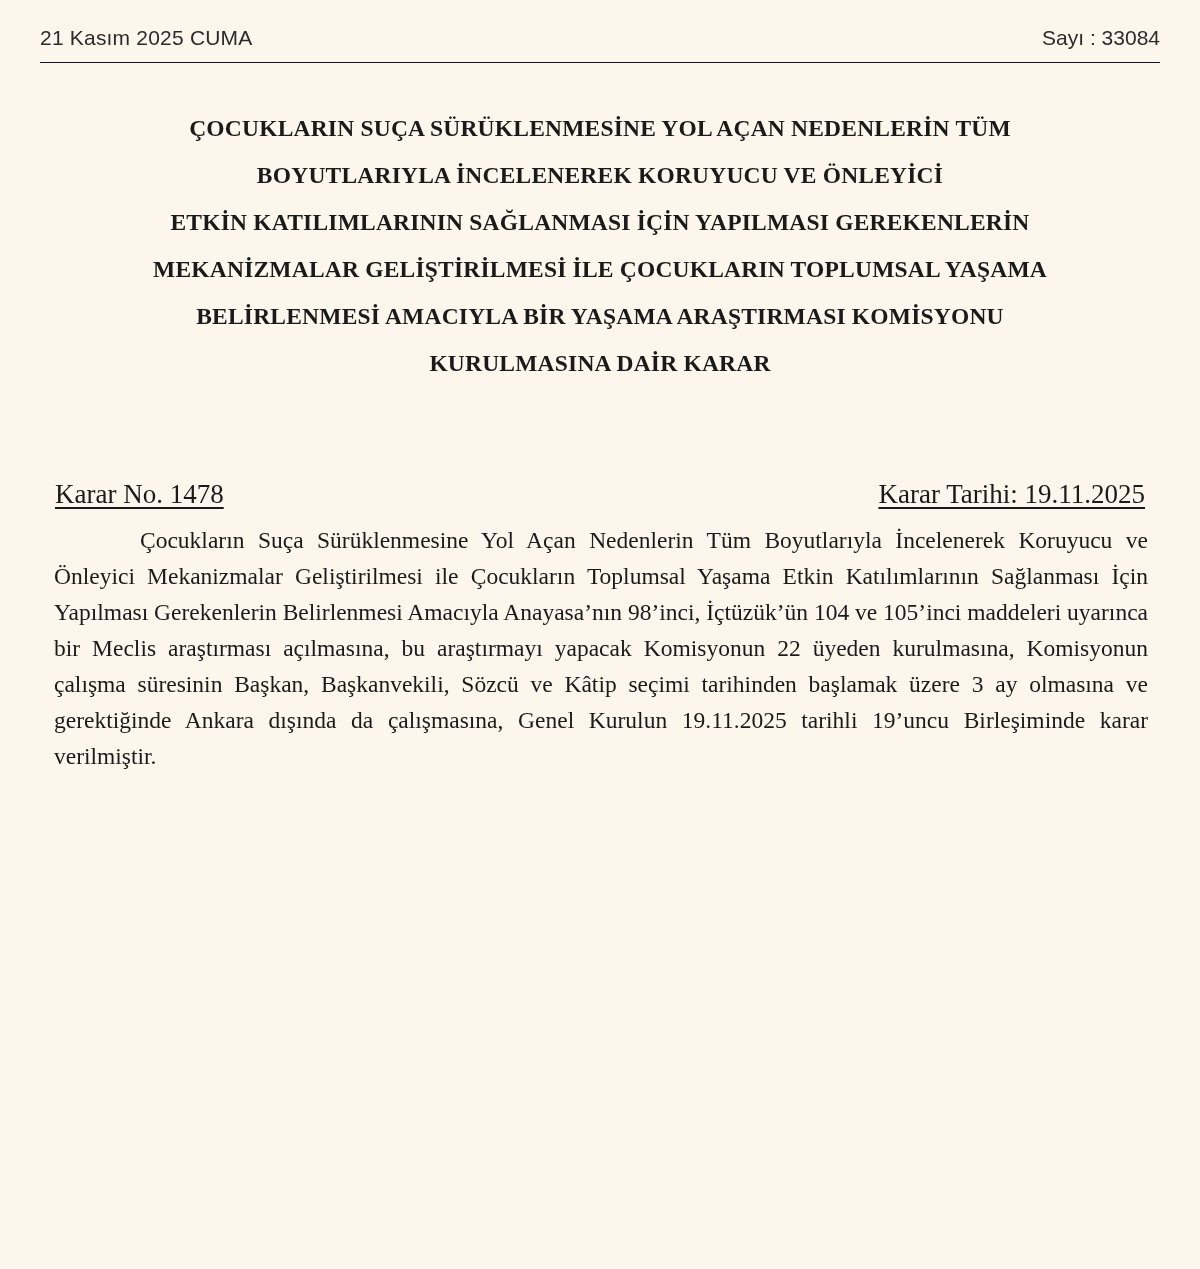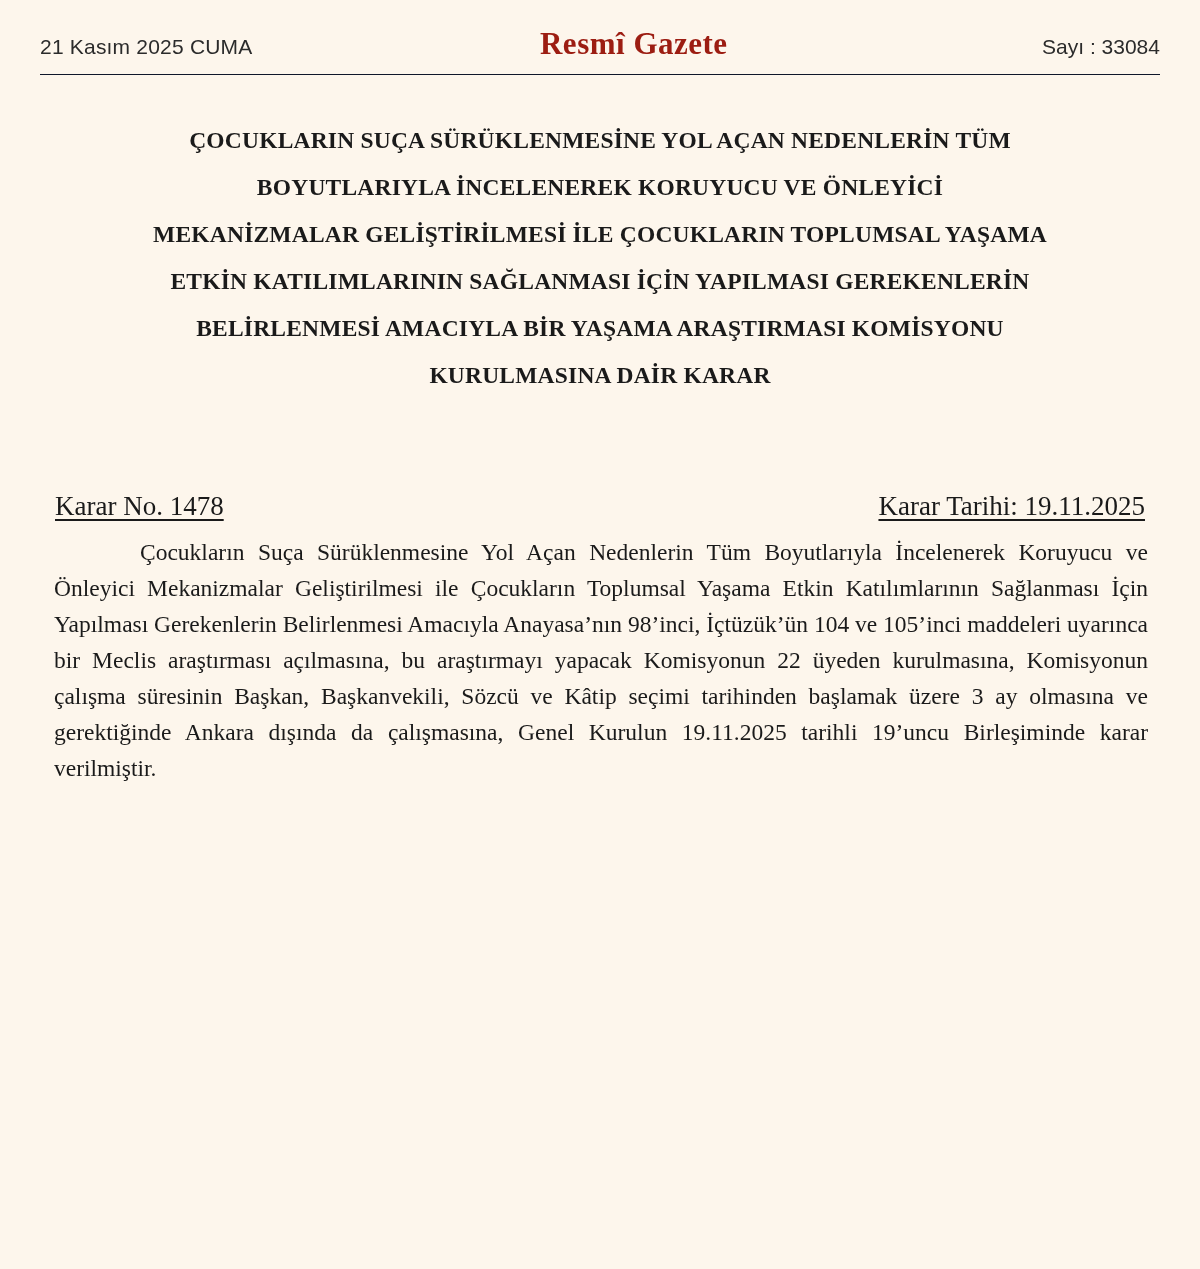--- a/index.html
+++ b/index.html
@@ -111,30 +111,29 @@
     text-indent: 86px;
   }
 </style>
 </head>
 <body>
 
 <div class="page">
 
   <div class="masthead">
     <div class="masthead-date">21 Kasım 2025 CUMA</div>
-    <div class="masthead-title">Resmî Gazete</div>
     <div class="masthead-issue">Sayı : 33084</div>
   </div>
 
 
   <div class="doc-title">
     <span class="line">ÇOCUKLARIN SUÇA SÜRÜKLENMESİNE YOL AÇAN NEDENLERİN TÜM</span>
     <span class="line">BOYUTLARIYLA İNCELENEREK KORUYUCU VE ÖNLEYİCİ</span>
+    <span class="line">ETKİN KATILIMLARININ SAĞLANMASI İÇİN YAPILMASI GEREKENLERİN</span>
     <span class="line">MEKANİZMALAR GELİŞTİRİLMESİ İLE ÇOCUKLARIN TOPLUMSAL YAŞAMA</span>
-    <span class="line">ETKİN KATILIMLARININ SAĞLANMASI İÇİN YAPILMASI GEREKENLERİN</span>
     <span class="line">BELİRLENMESİ AMACIYLA BİR YAŞAMA ARAŞTIRMASI KOMİSYONU</span>
     <span class="line">KURULMASINA DAİR KARAR</span>
   </div>
 
   <div class="decision-meta">
     <span>Karar No. 1478</span>
     <span>Karar Tarihi: 19.11.2025</span>
   </div>
 
   <div class="doc-body">

